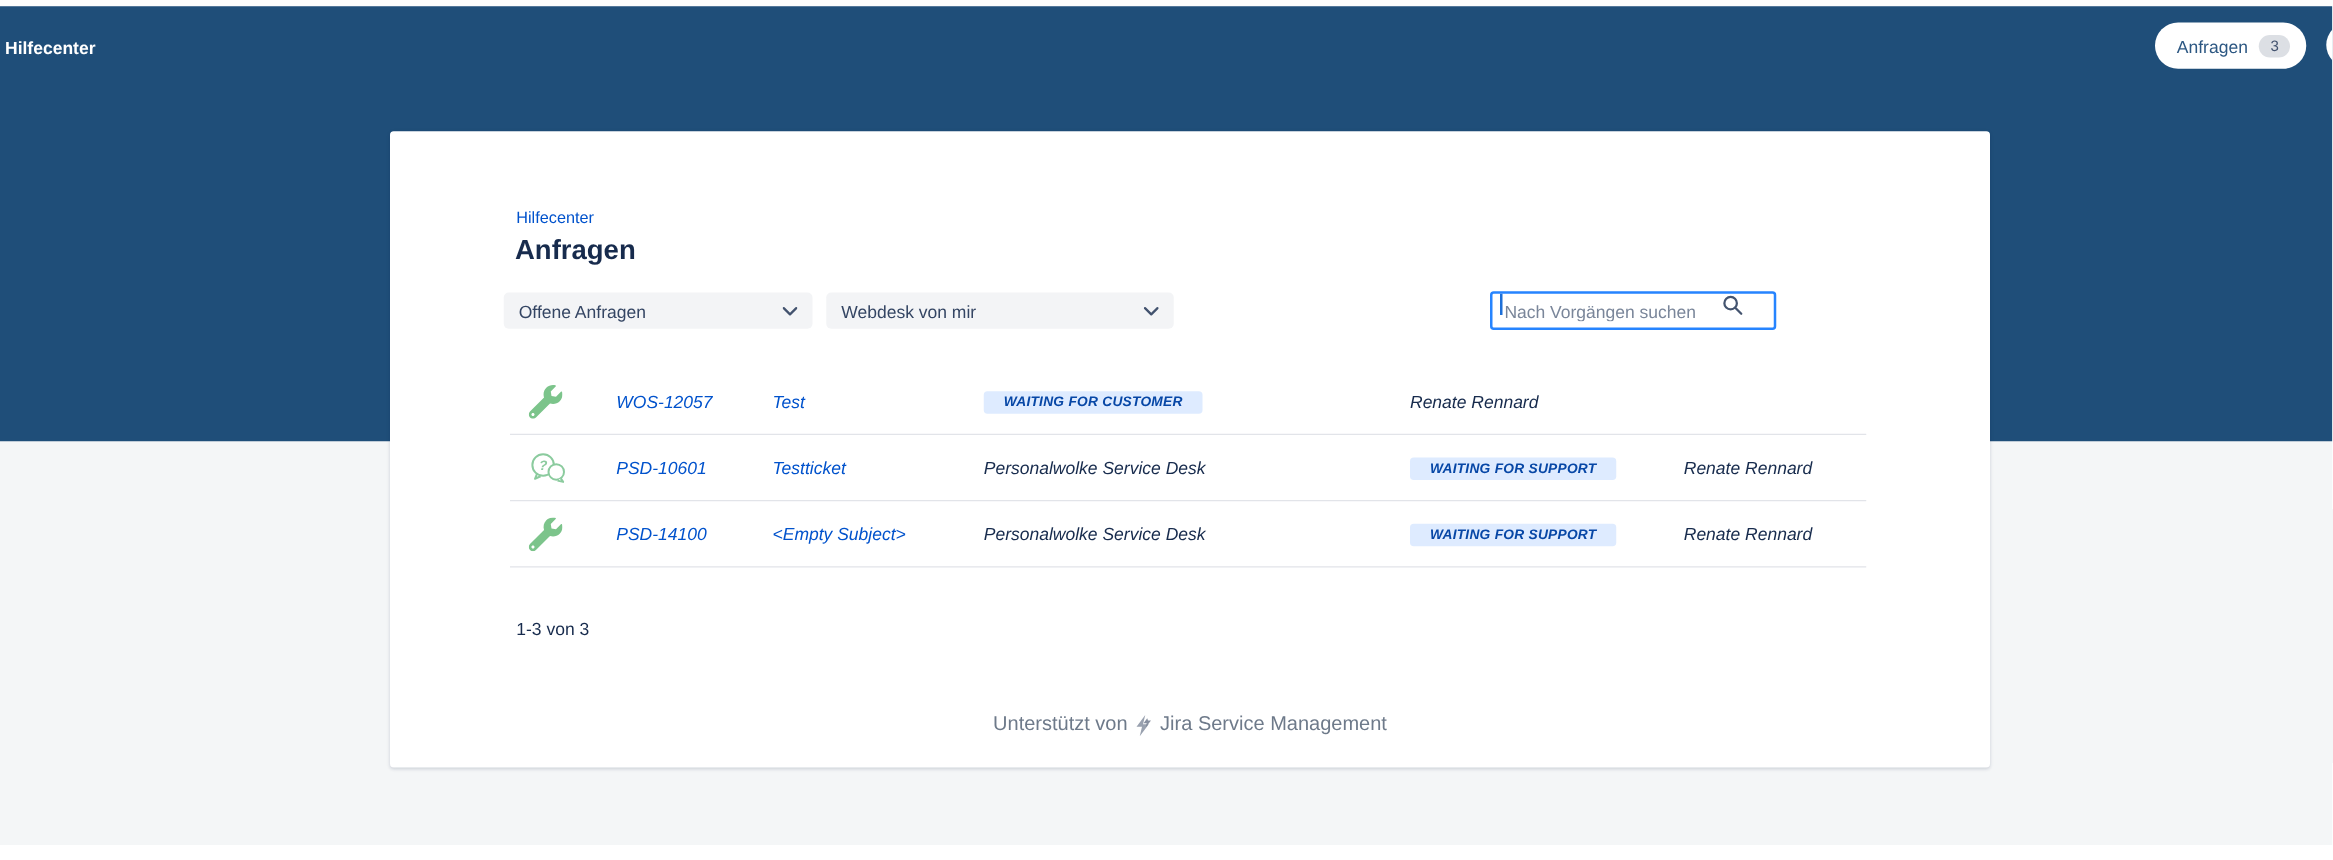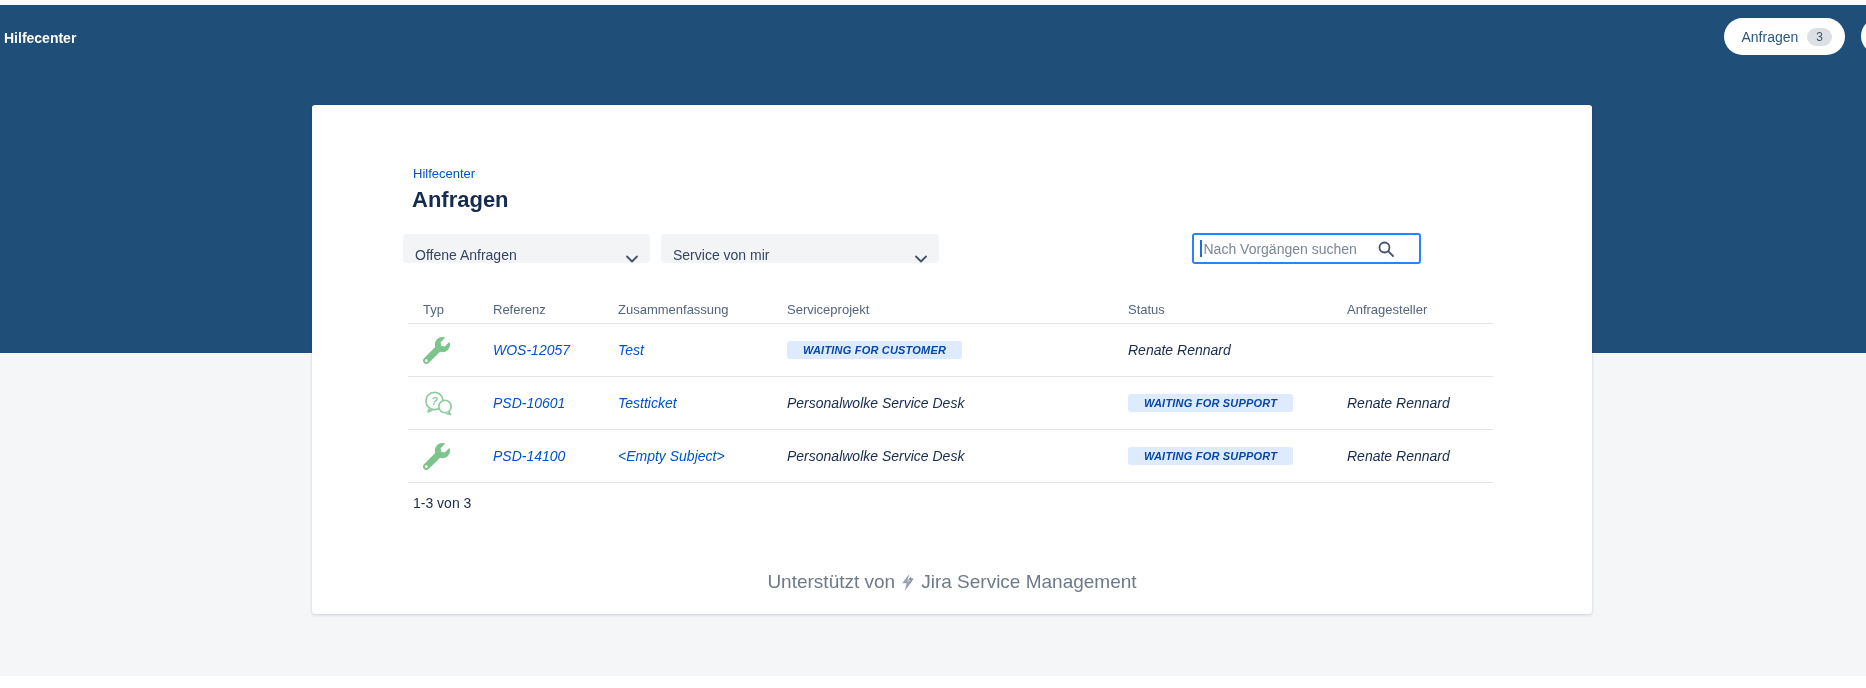--- a/index.html
+++ b/index.html
@@ -17,44 +17,44 @@
   .avatar { position:absolute; left:1861px; top:13px; width:36px; height:36px; border-radius:50%; background:#ffffff; }
 
   .card { position:absolute; left:312px; top:105px; width:1280px; height:509px; background:var(--card-bg);
     border-radius:3px; box-shadow:0 1px 3px rgba(9,30,66,0.18); }
 
   .breadcrumb { position:absolute; left:101px; top:61px; font-size:13px; color:var(--link); text-decoration:none; cursor:pointer; }
   .page-title { position:absolute; left:100px; top:82px; font-size:22px; font-weight:700; color:var(--text-dark); }
 
   .filters { position:absolute; left:0; top:129px; width:100%; height:29px; }
   .select { position:absolute; top:0; height:29px; background:var(--select-bg); border-radius:4px;
-    display:flex; align-items:flex-end; justify-content:space-between; padding:0 12px; cursor:pointer;
+    display:flex; align-items:center; justify-content:space-between; padding:0 12px; cursor:pointer;
     font-size:14px; color:#344563; }
   .select-status { left:91px; width:247px; }
   .select-creator { left:349px; width:278px; }
   .select-type { left:637px; width:231px; }
   .search-box { position:absolute; left:880px; top:-1px; width:229px; height:31px; background:#fff;
-    border:2px solid var(--search-border); border-radius:3px; display:flex; align-items:center; padding:0 24px 0 6px; }
+    border:2px solid var(--search-border); border-radius:3px; display:flex; padding:0 24px 0 6px; }
   .search-caret { width:1.5px; height:17px; background:#1d6fd8; margin-right:2px; }
   .search-box input { flex:1; min-width:0; border:none; outline:none; font-family:inherit; font-size:14px; color:var(--text-dark); background:transparent; }
   .search-box input::placeholder { color:#7A869A; opacity:1; }
 
   .table { position:absolute; left:96px; top:190px; width:1085px; }
   .thead, .trow { display:grid; grid-template-columns:85px 125px 169px 341px 219px 146px; align-items:center; }
   .thead { height:29px; border-bottom:1px solid var(--separator); color:var(--text-gray); font-size:13px; }
   .trow { height:53px; border-bottom:1px solid var(--separator); font-size:14px; color:var(--text-dark);font-style:italic; }
   .cell-type { padding-left:15px; display:flex; align-items:center; }
   .link { color:var(--link); text-decoration:none; cursor:pointer; }
   .status-badge { display:inline-block; background:var(--badge-bg); color:var(--badge-text);
     font-size:11px; font-weight:700; padding:3px 16px; border-radius:3px; letter-spacing:.2px; }
 
   .results-count { position:absolute; left:101px; top:390px; font-size:14px; font-weight:400; color:var(--text-dark); }
 
   .card-footer { position:absolute; left:0; top:466px; width:100%; display:flex; align-items:center;
-    justify-content:center; gap:6px; color:var(--text-muted); font-size:19px; }
+    justify-content:center; gap:6px; color:var(--text-muted); font-size:16px; }
 
   svg { display:block; }
 </style>
 </head>
 <body>
 
 <div class="screen">
   <div class="topstrip"></div>
 
   <header class="banner">
@@ -73,48 +73,40 @@
     <div class="filters">
       <div class="select select-status">
         <span>Offene Anfragen</span>
         <span>
           <svg width="12" height="8" viewBox="0 0 12 8">
               <path d="M1 1.5 L6 6.5 L11 1.5" stroke="#42526E" stroke-width="1.8" fill="none" stroke-linecap="round" stroke-linejoin="round"></path>
             </svg>
         </span>
       </div>
       <div class="select select-creator">
-        <span>Service von mir</span>
+        <span>Webdesk von mir</span>
         <span>
           <svg width="12" height="8" viewBox="0 0 12 8">
               <path d="M1 1.5 L6 6.5 L11 1.5" stroke="#42526E" stroke-width="1.8" fill="none" stroke-linecap="round" stroke-linejoin="round"></path>
             </svg>
         </span>
       </div>
       <div class="search-box">
         <span class="search-caret"></span>
         <input type="text" placeholder="Nach Vorgängen suchen" style="">
         <span>
           <svg width="18" height="18" viewBox="0 0 18 18">
               <circle cx="7.5" cy="7.5" r="5" stroke="#44546F" stroke-width="1.8" fill="none"></circle>
               <line x1="11.6" y1="11.6" x2="16" y2="16" stroke="#44546F" stroke-width="1.8" stroke-linecap="round"></line>
             </svg>
         </span>
       </div>
     </div>
 
     <div class="table">
-      <div class="thead">
-        <div class="cell-type">Typ</div>
-        <div>Referenz</div>
-        <div>Zusammenfassung</div>
-        <div>Serviceprojekt</div>
-        <div>Status</div>
-        <div>Anfragesteller</div>
-      </div>
 
       <div class="trow">
         <div class="cell-type">
           <span>
             <svg width="27" height="27" viewBox="0 0 512 512">
                 <path fill="#7CC48B" d="M507.73 109.1c-2.24-9.03-13.54-12.09-20.12-5.51l-74.36 74.36-67.88-11.31-11.31-67.88 74.36-74.36c6.62-6.62 3.43-17.9-5.66-20.16-47.38-11.74-99.55.91-136.58 37.93-39.64 39.64-50.55 97.1-34.05 147.2L18.74 402.76c-24.99 24.99-24.99 65.51 0 90.5 24.99 24.99 65.51 24.99 90.5 0l213.21-213.21c50.12 16.71 107.47 5.68 147.37-34.22 37.07-37.07 49.7-89.32 37.91-136.73zM64 472c-13.25 0-24-10.75-24-24 0-13.26 10.75-24 24-24s24 10.74 24 24c0 13.25-10.75 24-24 24z"></path>
               </svg>
           </span>
         </div>
         <div><a class="link">WOS-12057</a></div>

